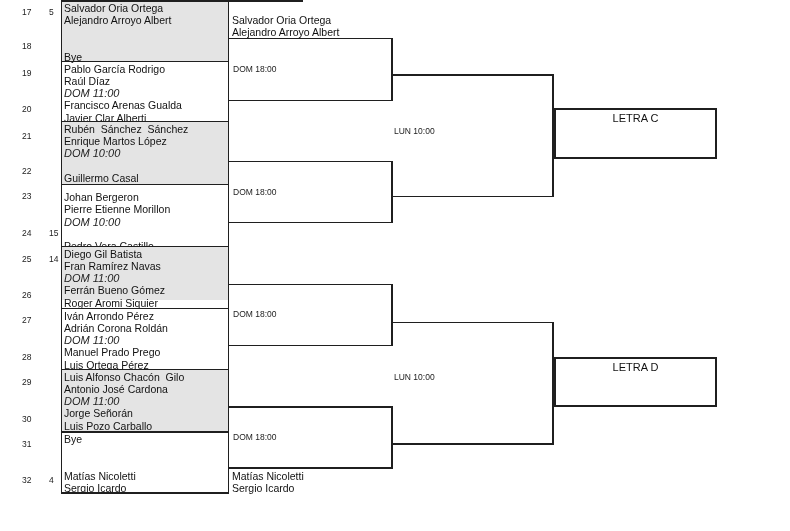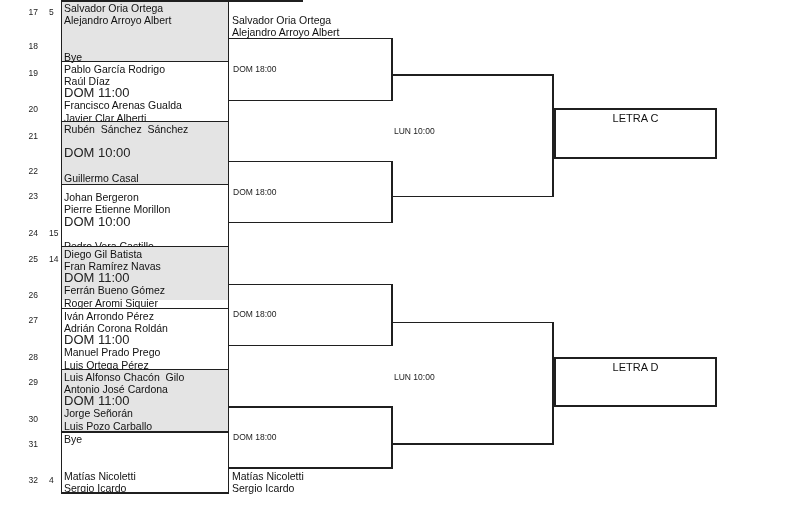--- a/index.html
+++ b/index.html
@@ -7,24 +7,24 @@
           font-family:"Liberation Sans",sans-serif;color:#111;}
   
   .hl{position:absolute;height:1.6px;background:#1f1f1f;}
   .vl{position:absolute;width:1.6px;background:#1f1f1f;}
   
   .match{position:absolute;left:61px;width:167px;}
   .shaded{background:#e4e4e4;}
   .row{position:absolute;left:3px;right:1px;font-size:10.5px;line-height:12px;
        white-space:pre;overflow:hidden;}
   .rw1{top:2px;}.rw2{top:14.2px;}.rw3{top:26.8px;}.rw4{top:38.8px;}.rw5{top:51px;}
-  .time-row{font-size:13px;color:#222;}
+  .time-row{font-size:11px;color:#222;font-style:italic;}
   
   .num{position:absolute;font-size:8.5px;color:#222;height:11px;line-height:11px;}
-  .num-main{left:22px;width:16px;text-align:right;}
+  .num-main{left:22px;width:16px;text-align:left;}
   .num-seed{left:49px;width:14px;text-align:left;}
   
   .adv{position:absolute;left:232px;width:160px;font-size:10.5px;line-height:12px;white-space:pre;}
   
   .tlabel{position:absolute;font-size:8.5px;line-height:10px;color:#222;white-space:pre;}
   
   .final-box{position:absolute;left:554px;width:163px;border:2px solid #1f1f1f;
              box-sizing:border-box;text-align:center;}
   .final-label{font-size:11px;line-height:13px;padding-top:2px;}
 </style>
@@ -40,20 +40,21 @@
   </div>
   <div class="match" style="top:60.5px;height:60px">
     <div class="row rw1">Pablo García Rodrigo</div>
     <div class="row rw2">Raúl Díaz</div>
     <div class="row rw3 time-row">DOM 11:00</div>
     <div class="row rw4">Francisco Arenas Gualda</div>
     <div class="row rw5">Javier Clar Alberti</div>
   </div>
   <div class="match shaded" style="top:120.5px;height:63px">
     <div class="row rw1">Rubén  Sánchez  Sánchez</div>
+    <div class="row rw2">Enrique Martos López</div>
     <div class="row rw3 time-row">DOM 10:00</div>
     <div class="row rw5">Guillermo Casal</div>
   </div>
   <div class="match" style="top:189px;height:62px">
     <div class="row rw1">Johan Bergeron</div>
     <div class="row rw2">Pierre Etienne Morillon</div>
     <div class="row rw3 time-row">DOM 10:00</div>
     <div class="row rw5">Pedro Vera Castillo</div>
   </div>
   <div class="match shaded" style="top:245.5px;height:54px">

